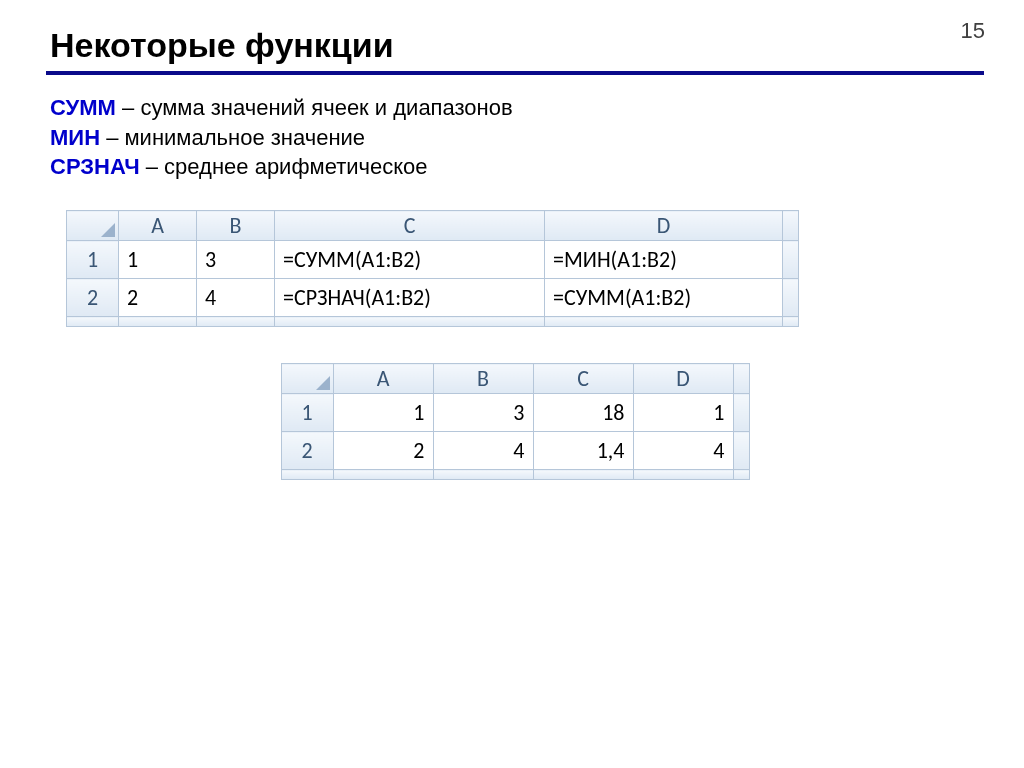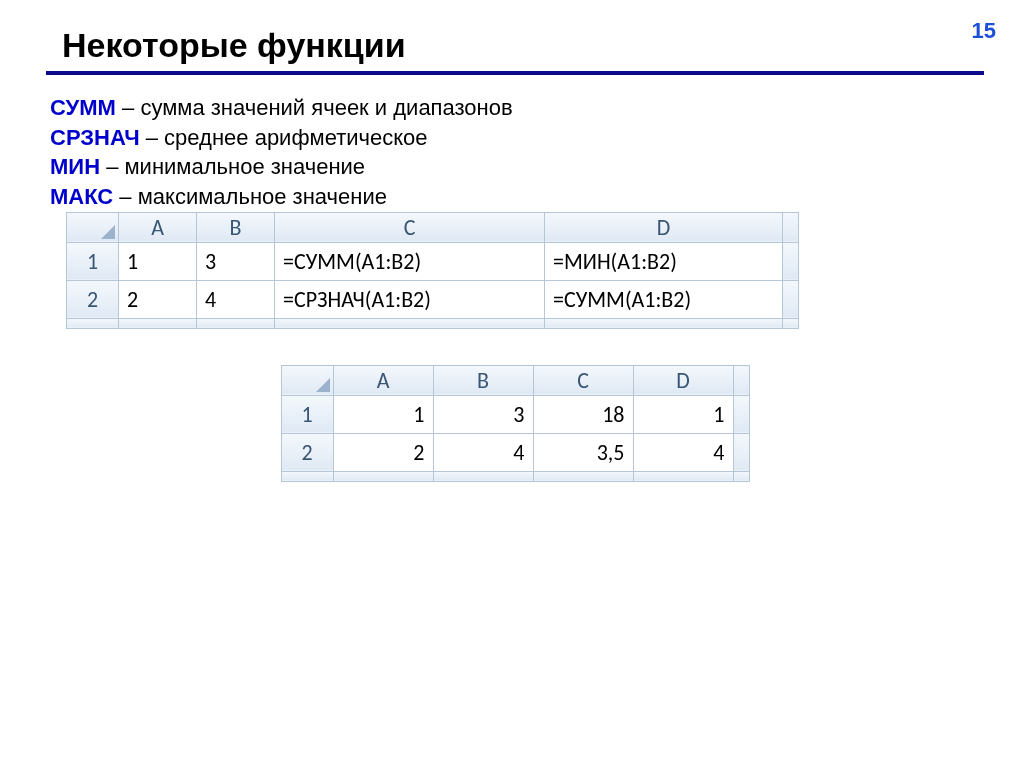--- a/index.html
+++ b/index.html
@@ -14,40 +14,41 @@
   .slide {
     position: relative;
     width: 1024px;
     height: 768px;
     box-sizing: border-box;
     padding: 26px 40px 40px 46px;
   }
   .page-number {
     position: absolute;
     top: 18px;
-    right: 28px;
+    right: 39px;
     font-size: 22px;
-    font-weight: bold;
-    color: #1d4ed8;
+    font-weight: normal;
+    color: #404040;
   }
   .title {
     font-size: 34px;
     font-weight: bold;
     color: #000;
-    margin: 0 0 6px 16px;
+    margin: 0 0 6px 4px;
   }
   .title-underline {
     border-bottom: 4px solid #0a0a8a;
     width: 100%;
     margin-bottom: 18px;
   }
   .definitions {
     font-size: 22px;
     line-height: 1.35;
     margin-left: 4px;
+    margin-bottom: 28px;
   }
   .fn-name {
     color: #0000cc;
     font-weight: bold;
   }
 
   
   .sheet-wrap {
     display: flex;
     justify-content: center;
@@ -139,27 +140,24 @@
   <div class="page-number">15</div>
 
   <h1 class="title">Некоторые функции</h1>
   <div class="title-underline"></div>
 
   <div class="definitions">
     <div>
       <span class="fn-name">СУММ</span><span> – сумма значений ячеек и диапазонов</span>
     </div>
     <div>
-      <span class="fn-name">СРЗНАЧ</span><span> – среднее арифметическое</span>
-    </div>
-    <div>
       <span class="fn-name">МИН</span><span> – минимальное значение</span>
     </div>
     <div>
-      <span class="fn-name">МАКС</span><span> – максимальное значение</span>
+      <span class="fn-name">СРЗНАЧ</span><span> – среднее арифметическое</span>
     </div>
   </div>
 
   <div class="sheet-wrap left">
     <table class="sheet">
       <tbody>
           <tr>
         <th class="corner"></th>
         <th class="t1-A">A</th>
         <th class="t1-B">B</th>
@@ -211,21 +209,21 @@
         <td class="cell num-right t2-A">1</td>
         <td class="cell num-right t2-B">3</td>
         <td class="cell num-right t2-C">18</td>
         <td class="cell num-right t2-D">1</td>
         <td class="end-col"></td>
       </tr>
       <tr>
         <td class="rowhdr">2</td>
         <td class="cell num-right t2-A">2</td>
         <td class="cell num-right t2-B">4</td>
-        <td class="cell num-right t2-C">3,5</td>
+        <td class="cell num-right t2-C">1,4</td>
         <td class="cell num-right t2-D">4</td>
         <td class="end-col"></td>
       </tr>
       <tr class="endrow">
         <td class="rowhdr"></td>
         <td></td>
         <td></td>
         <td></td>
         <td></td>
         <td class="end-col"></td>

